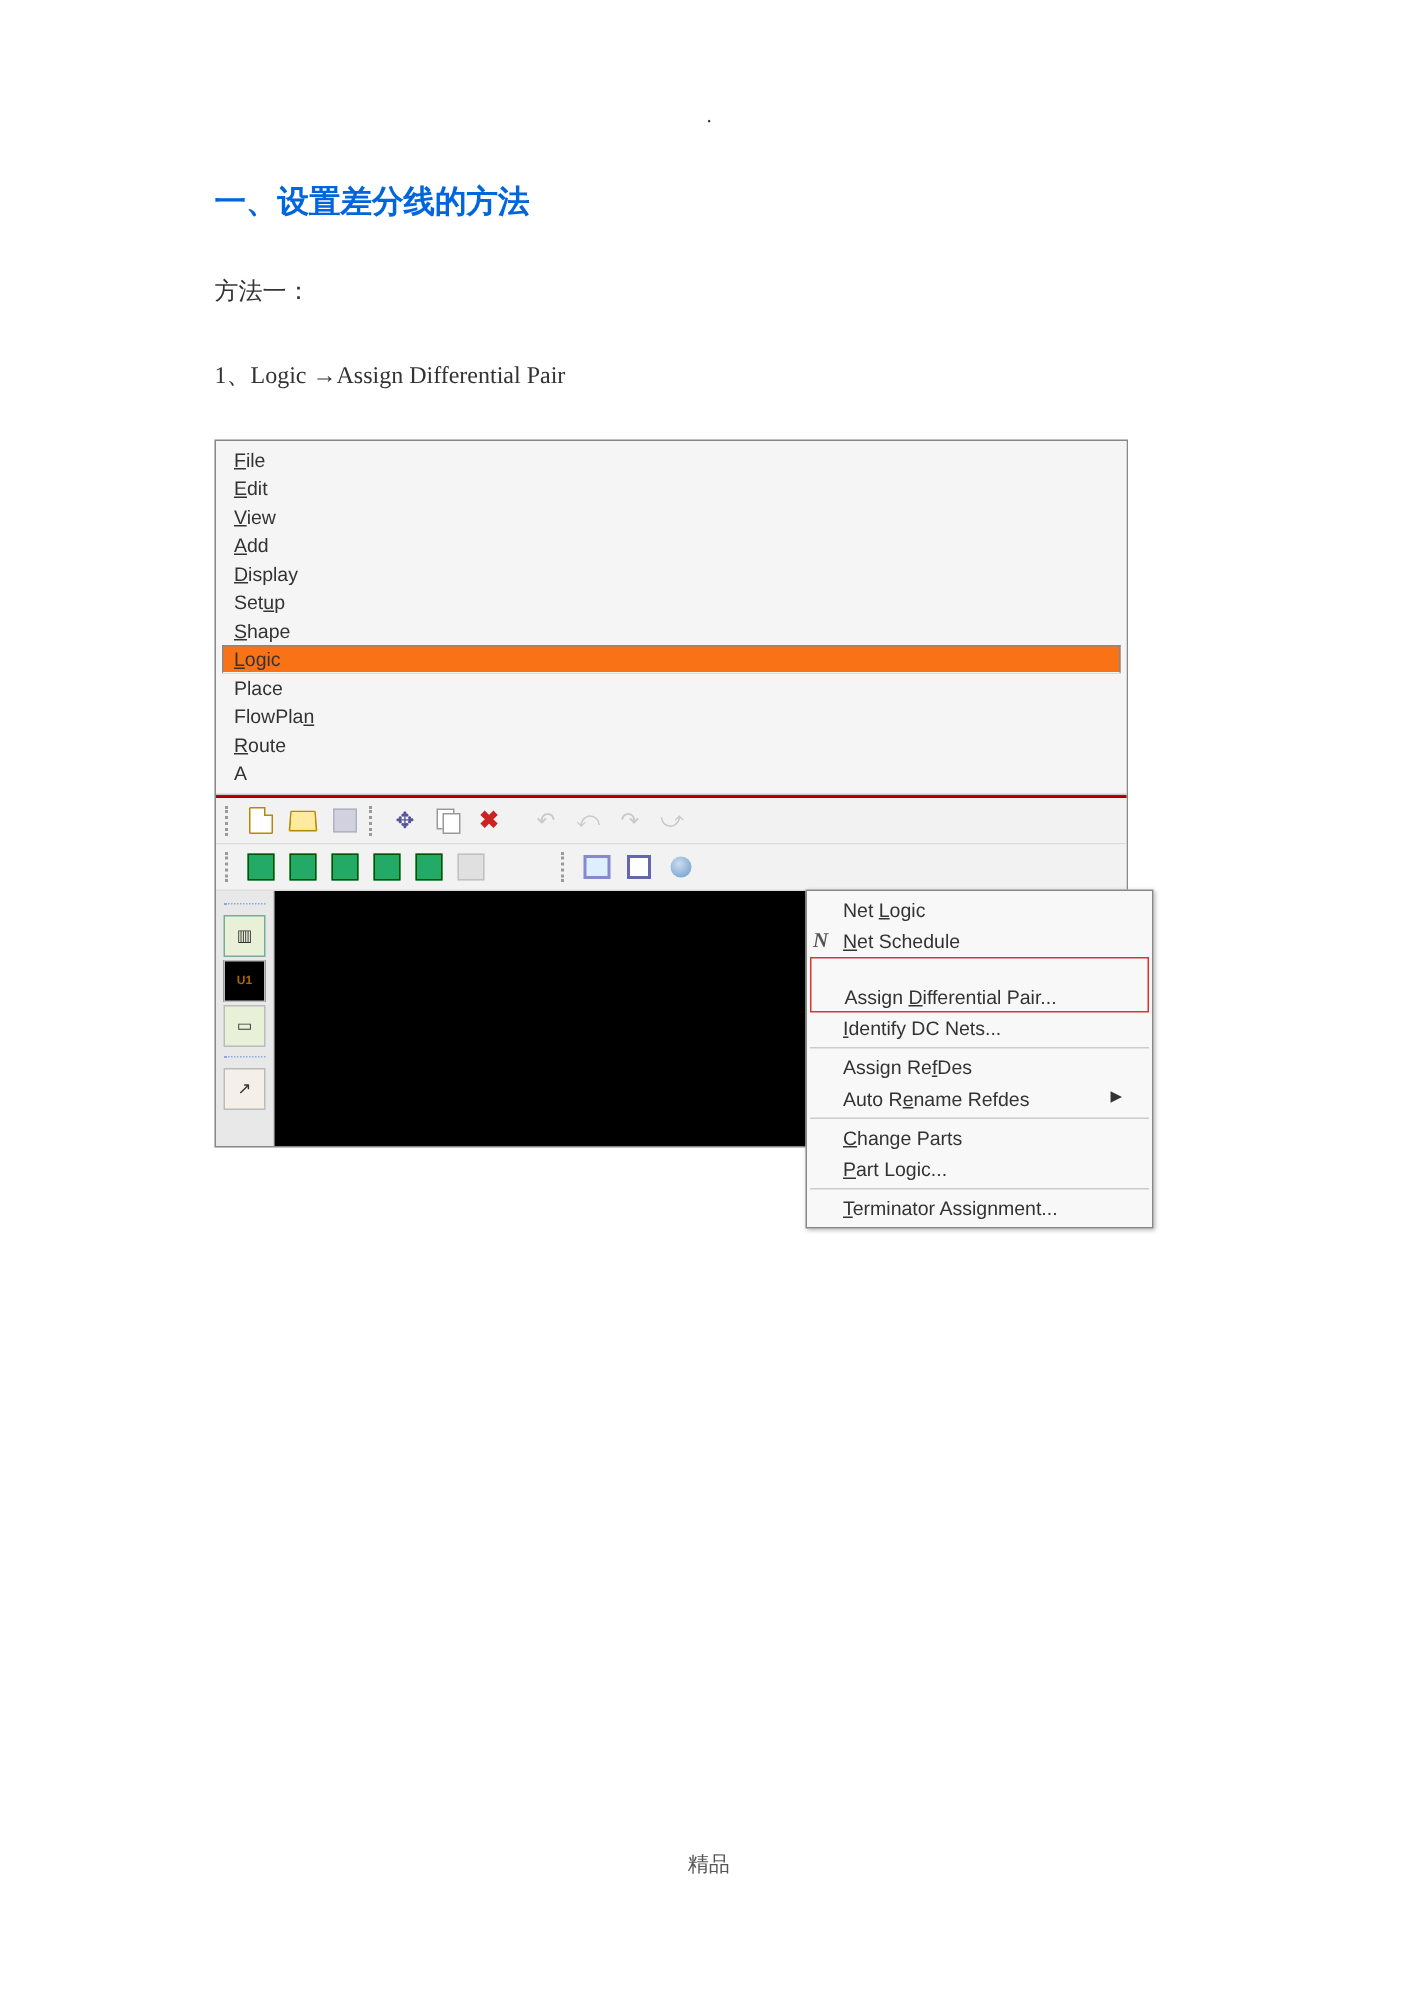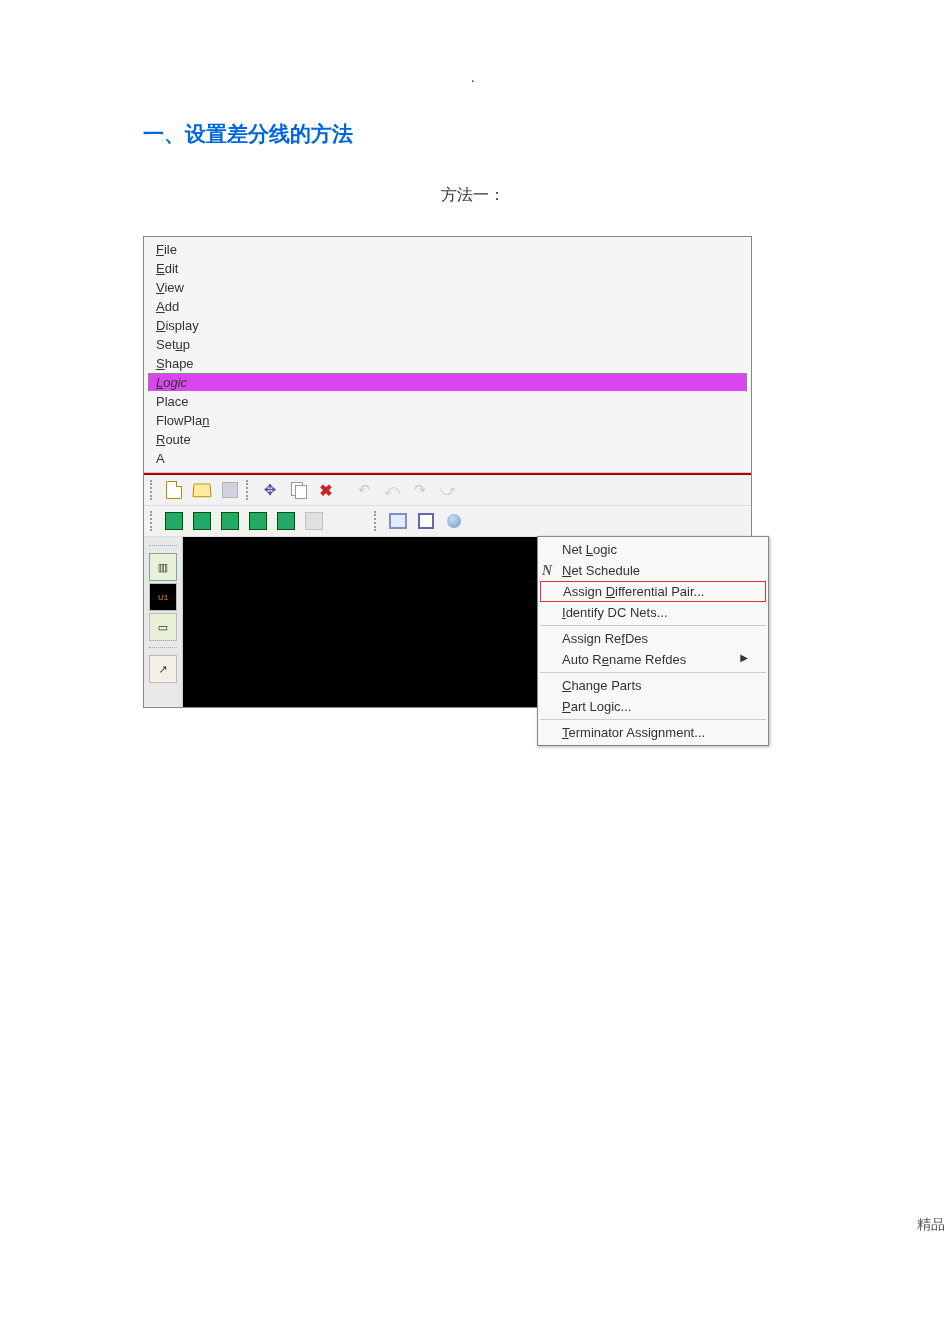--- a/index.html
+++ b/index.html
@@ -34,21 +34,20 @@
     font-size: 21px;
     font-family: "SimHei", "Microsoft YaHei", sans-serif;
     margin: 0 0 32px 0;
   }
   .para {
     font-size: 16px;
     color: #333;
     font-family: "SimSun", serif;
     margin: 0 0 26px 0;
     line-height: 1.9;
-    text-align: center;
   }
   .screenshot {
     border: 1px solid #888;
     width: 607px;
     background: #f0f0f0;
     font-family: "Segoe UI", "Tahoma", Arial, sans-serif;
     font-size: 13px;
     color: #333;
     position: relative;
     margin-bottom: 30px;
@@ -63,24 +62,23 @@
   }
   .menu-item {
     padding: 2px 8px;
     cursor: default;
   }
   .menu-item .ul { text-decoration: underline; }
   .menu-item.open {
     border: 1px solid #888;
     border-bottom: 1px solid #f5f5f5;
     padding: 1px 7px;
-    background: #d946ef;
+    background: #f97316;
     position: relative;
     z-index: 5;
-    font-style: italic;
   }
   .red-line {
     height: 2px;
     background: linear-gradient(to bottom, #cc0000, #990000);
   }
   .toolbar-row {
     display: flex;
     align-items: center;
     height: 30px;
     background: #f2f2f2;
@@ -157,44 +155,44 @@
   .dd-item {
     padding: 3px 20px 3px 24px;
     display: flex;
     align-items: flex-start;
     justify-content: space-between;
   }
   .dd-item .ul { text-decoration: underline; }
   .dd-item.highlight {
     border: 1px solid #dd3333;
     margin: 0 2px;
-    padding: 2px 18px 2px 22px;
+    padding: 18px 18px 2px 22px;
   }
   .dd-sep {
     border-top: 1px solid #ccc;
     margin: 2px 2px;
   }
   .dd-arrow {
     font-size: 10px;
   }
   .dd-icon-n {
     position: absolute;
     left: 4px;
     top: 26px;
     font-style: italic;
     font-weight: bold;
     font-family: "Times New Roman", serif;
     color: #555;
     font-size: 14px;
   }
   .footer-text {
     position: absolute;
-    bottom: 103px;
+    bottom: 85px;
     width: 100%;
-    text-align: right;
+    text-align: center;
     font-size: 14px;
     color: #555;
     font-family: "SimSun", serif;
   }
   
   .ic-new { width:14px; height:16px; border:1px solid #b58a00; background:#fff; border-radius:1px; position:relative;}
   .ic-new::after{content:"";position:absolute;right:-1px;top:-1px;width:5px;height:5px;background:#f2f2f2;border-left:1px solid #b58a00;border-bottom:1px solid #b58a00;}
   .ic-open {width:16px;height:12px;border:1px solid #b58a00;background:#ffeaa0;border-radius:1px;transform:perspective(20px) rotateX(10deg);}
   .ic-save {width:14px;height:14px;border:1px solid #668;background:#aac;}
   .ic-move {font-size:15px;color:#559;}
@@ -217,20 +215,23 @@
 <body>
 
 <div class="page">
   <div class="page-dot">.</div>
 
   <div class="content">
     <h2 class="section-title">一、设置差分线的方法</h2>
 
     <p class="para">方法一：</p>
 
+    <p class="para">
+      <span>1、</span><span style="font-family:'Times New Roman',serif;">Logic →Assign  Differential  Pair</span>
+    </p>
 
     <div class="screenshot">
       <div class="menubar">
         <div class="menu-item"><span class="ul">F</span>ile</div>
         <div class="menu-item"><span class="ul">E</span>dit</div>
         <div class="menu-item"><span class="ul">V</span>iew</div>
         <div class="menu-item"><span class="ul">A</span>dd</div>
         <div class="menu-item"><span class="ul">D</span>isplay</div>
         <div class="menu-item">Set<span class="ul">u</span>p</div>
         <div class="menu-item"><span class="ul">S</span>hape</div>

